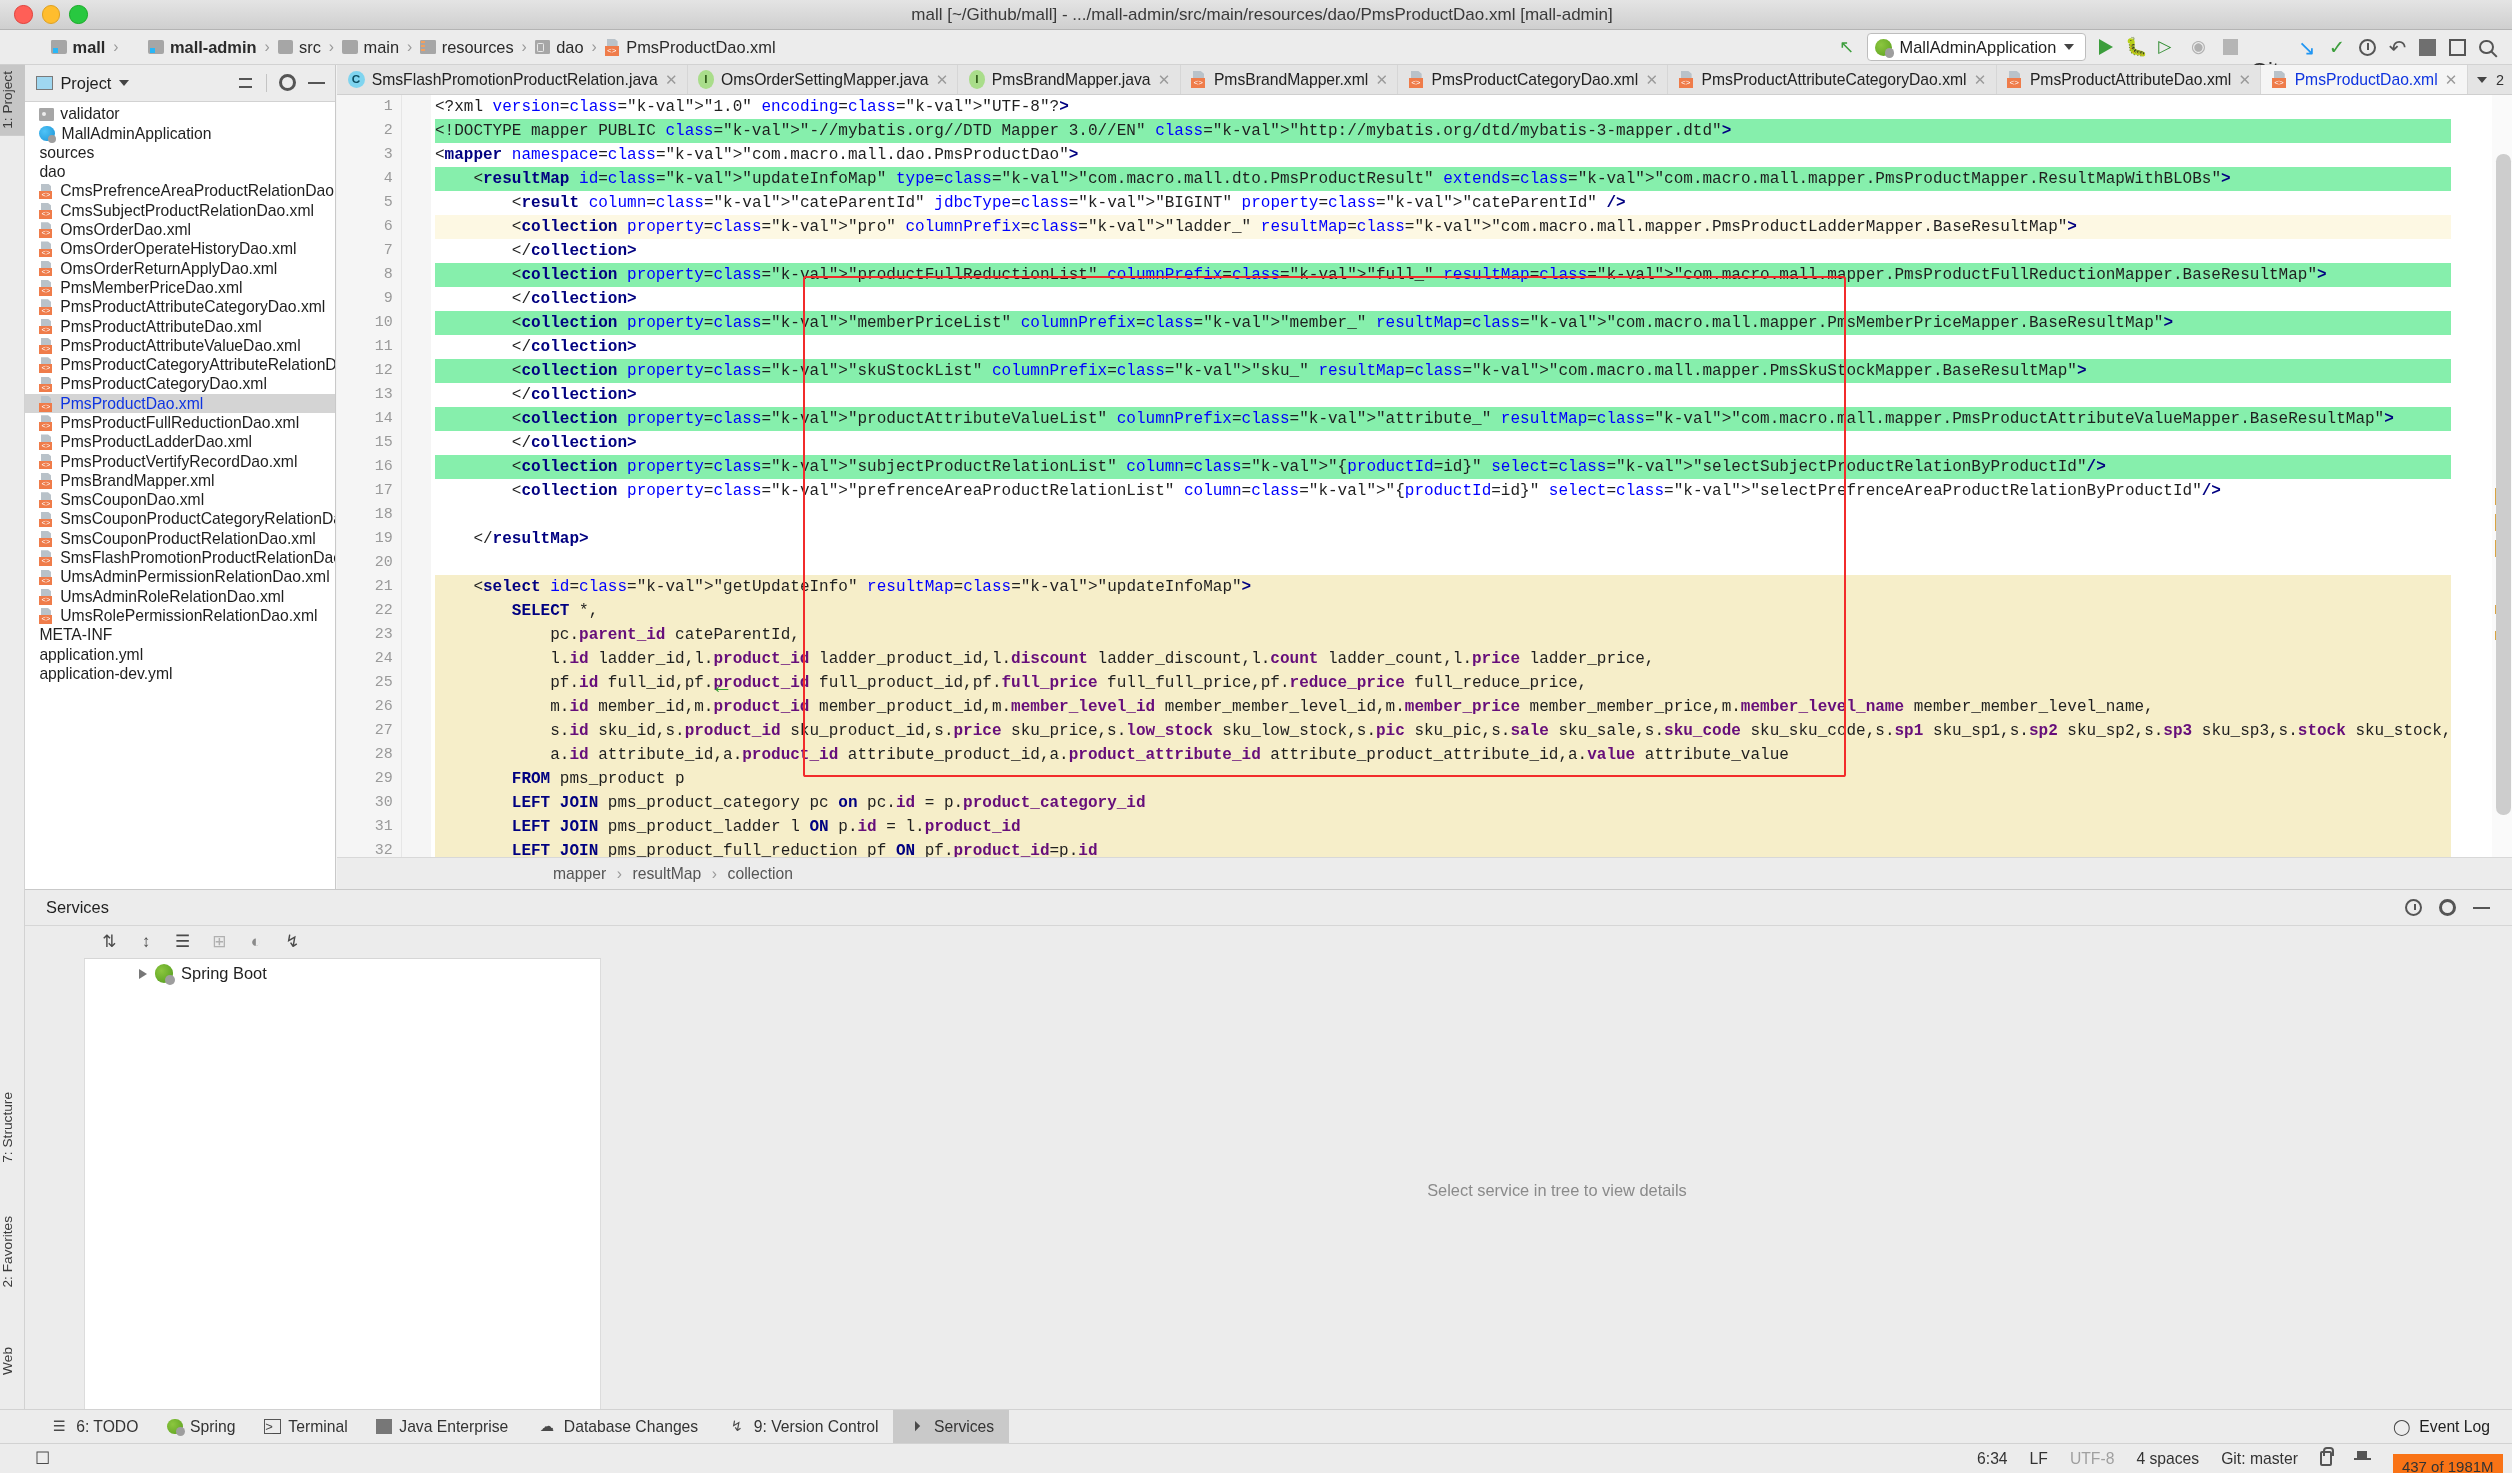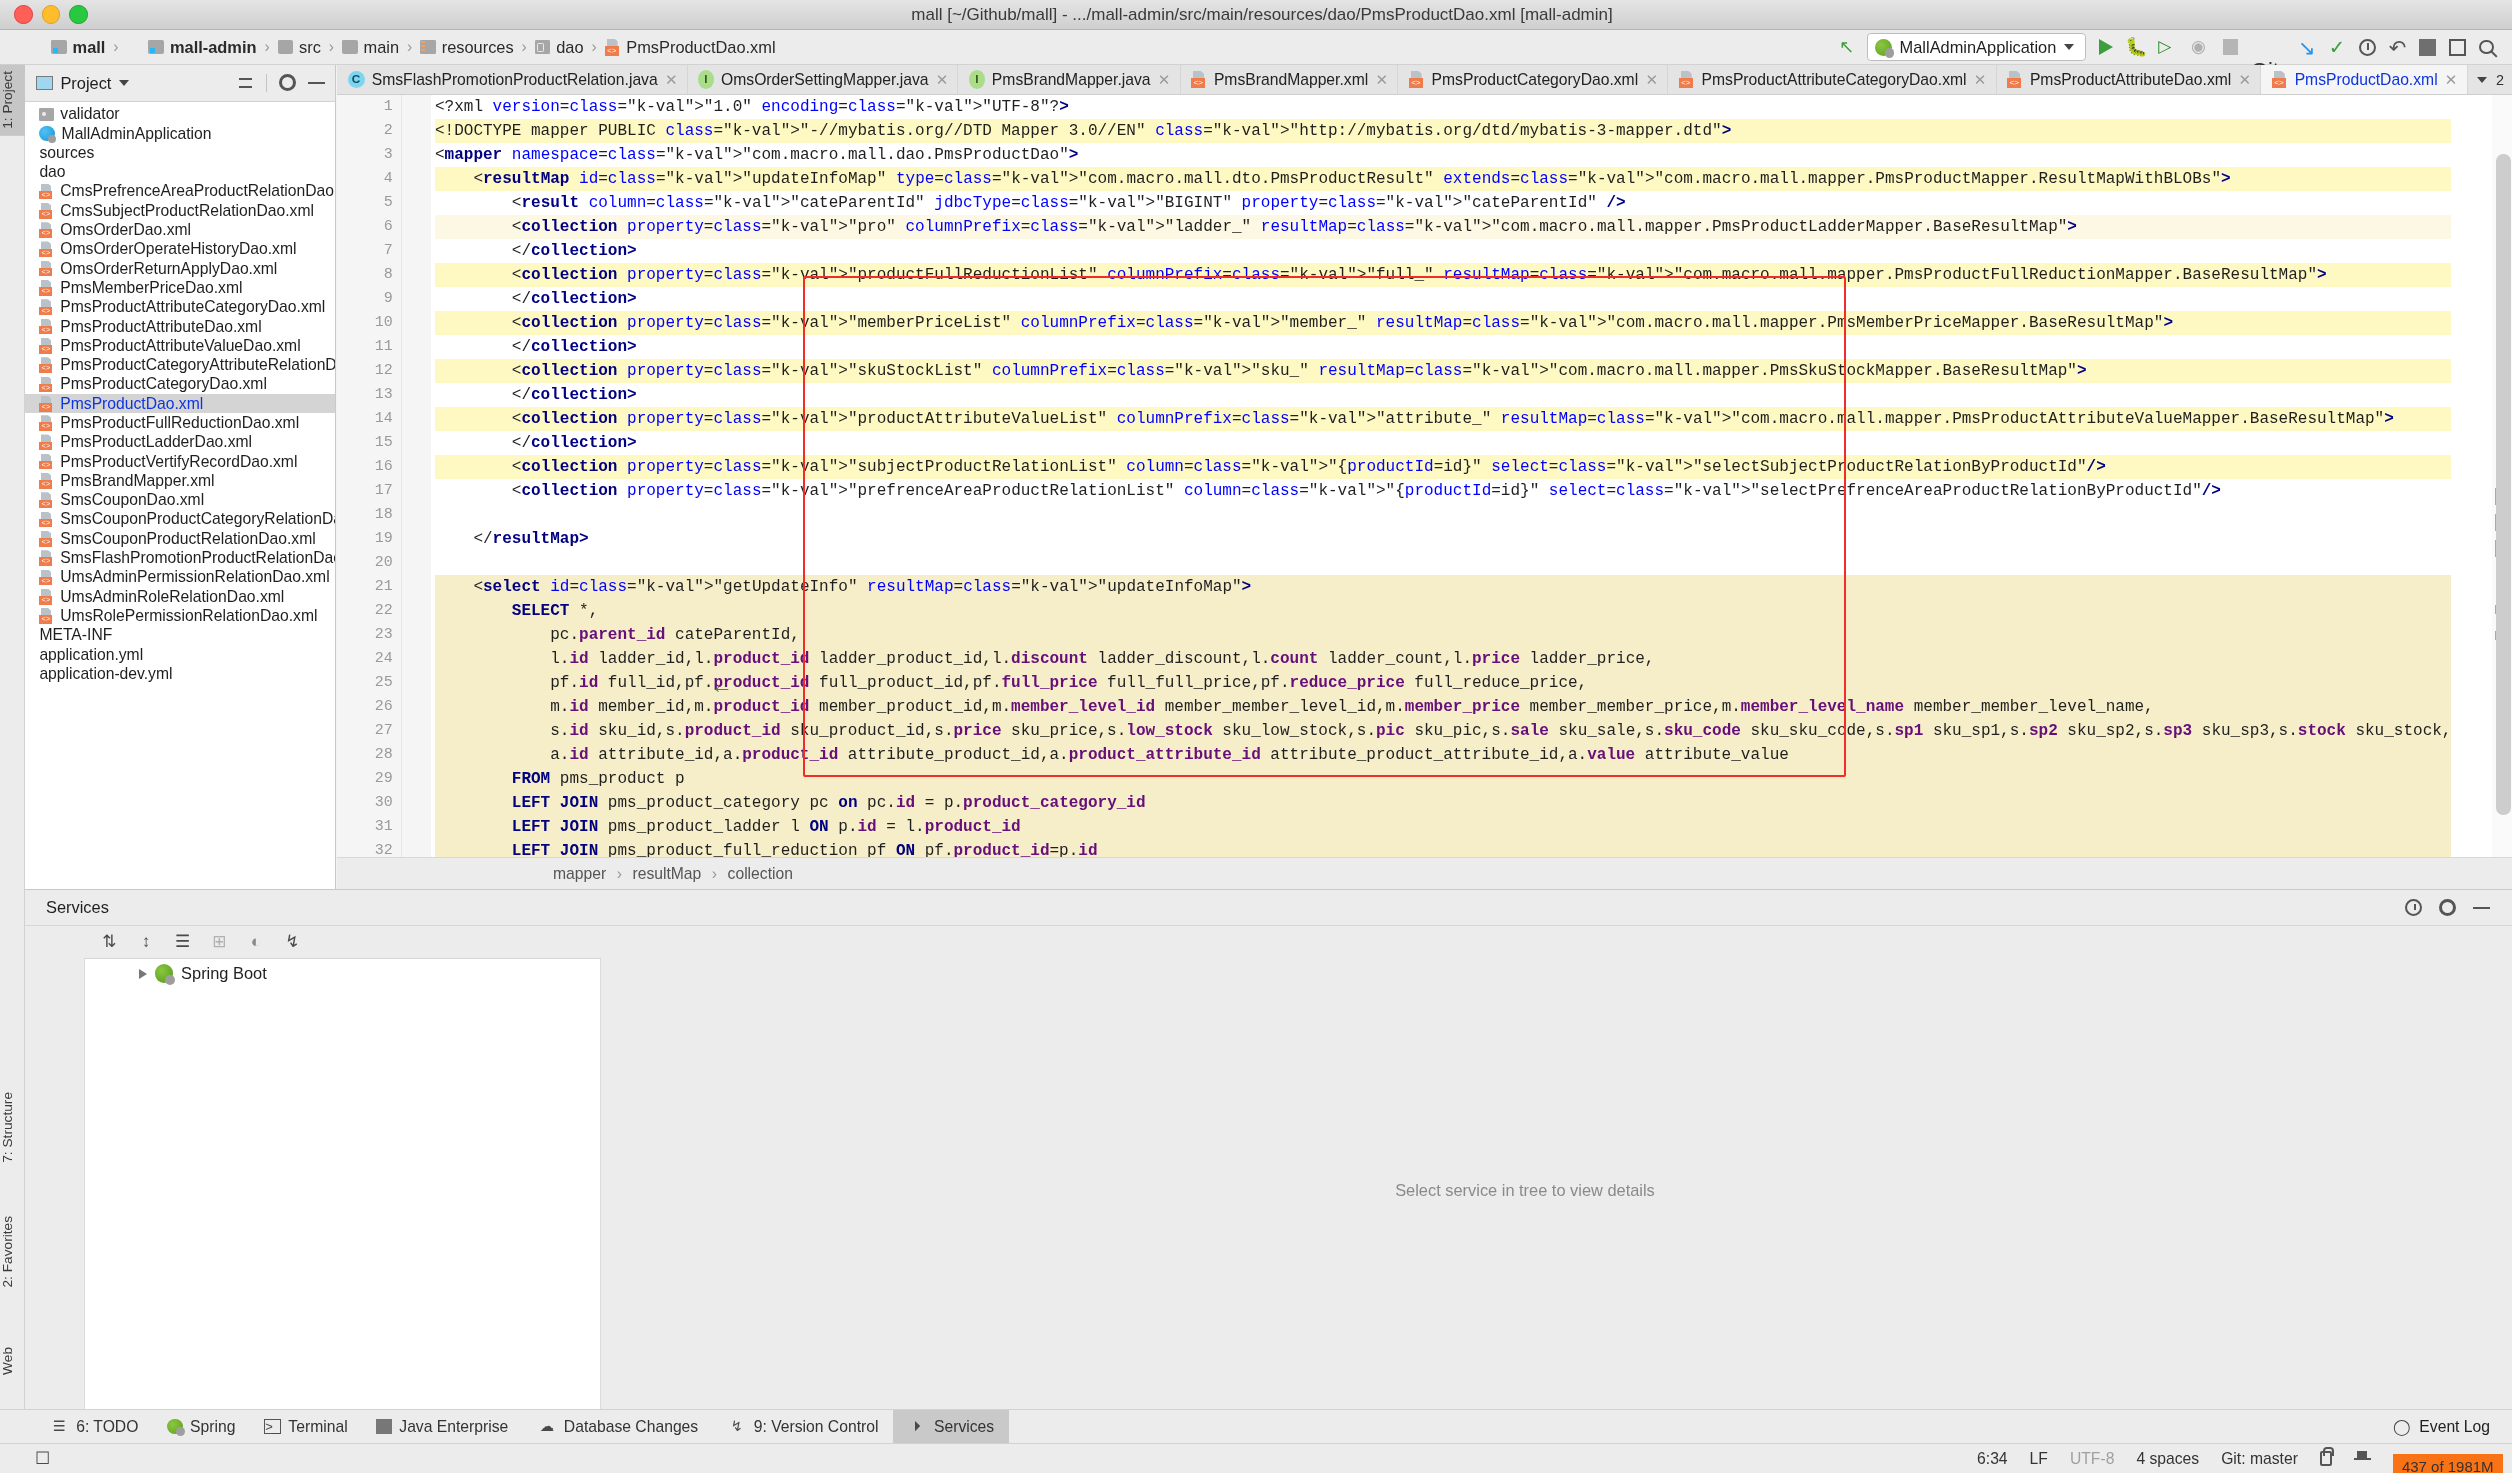--- a/index.html
+++ b/index.html
@@ -125,21 +125,21 @@
 
   #codewrap{position:relative;height:794px;background:#fff;overflow:hidden;}
   #gutter{position:absolute;left:0;top:0;width:65px;height:100%;background:#f5f5f5;
     border-right:0.7px solid #e6e6e6;}
   #foldcol{position:absolute;left:65px;top:0;width:29px;height:100%;background:#f5f5f5;}
   pre.code{position:absolute;left:0;top:0;margin:0;padding:0;font-family:"Liberation Mono",monospace;
     font-size:16px;line-height:24px;white-space:pre;}
   #lines{left:0;width:65px;text-align:right;padding-right:9.2px;color:#9a9a9a;font-size:15px;}
   #code{left:98px;}
   .codeline{height:24px;line-height:24px;white-space:pre;}
-  .hl-alt{background:#fef9c3;}
+  .hl-alt{background:#86efac;}
   .hl-sql{background:#f6eec9;}
   .hl-caret{background:#fdf8e3;}
   .k-tag{color:#000080;font-weight:bold;}
   .k-attr{color:#0000ff;}
   .k-kw{color:#000080;font-weight:bold;}
   .k-col{color:#660e7a;font-weight:bold;}
   #redbox{position:absolute;left:466px;top:181px;width:1043px;height:501px;
     border:2.6px solid #f22b2b;border-radius:2.6px;pointer-events:none;}
   #greenarrow{position:absolute;left:374px;top:578px;font-size:22px;color:#2e9b2e;}
 
@@ -165,21 +165,21 @@
   .tb-ic{width:19.6px;height:19.6px;color:#4a4a4a;font-size:17px;line-height:19.6px;text-align:center;}
   #svc-tree{position:absolute;left:59px;top:33px;width:517px;height:463px;background:#fff;
     border:0.7px solid #dcdcdc;border-top:none;}
   .svc-row{height:29px;display:flex;align-items:center;gap:7.9px;padding-left:54px;font-size:16.4px;}
   .tri-sm{width:0;height:0;border-left:8.5px solid #777;border-top:5.2px solid transparent;
     border-bottom:5.2px solid transparent;}
   .sb-leaf2{width:18.3px;height:18.3px;border-radius:50%;
     background:radial-gradient(circle at 35% 35%,#8cc63f,#4f9a1c);position:relative;}
   .sb-leaf2:after{content:"";position:absolute;right:-2px;bottom:-2px;width:9.8px;height:9.8px;
     border-radius:50%;background:#9e9e9e;}
-  #svc-empty{position:absolute;left:544px;top:33px;width:1912px;height:463px;
+  #svc-empty{position:absolute;left:576px;top:33px;width:1912px;height:463px;
     display:flex;align-items:center;justify-content:center;color:#8a8a8a;font-size:16.4px;}
 
   
   #vright{position:absolute;right:0;top:65px;width:23.6px;height:1354px;background:#ececec;
     border-left:0.7px solid #d2d2d2;}
   .vrtab{position:absolute;right:0;width:23.6px;writing-mode:vertical-rl;font-size:13.7px;
     color:#3b3b3b;text-align:center;padding:6.5px 0;white-space:nowrap;}
 
   
   #toolwin{position:absolute;left:0;bottom:30px;width:2512px;height:34px;background:#ececec;

